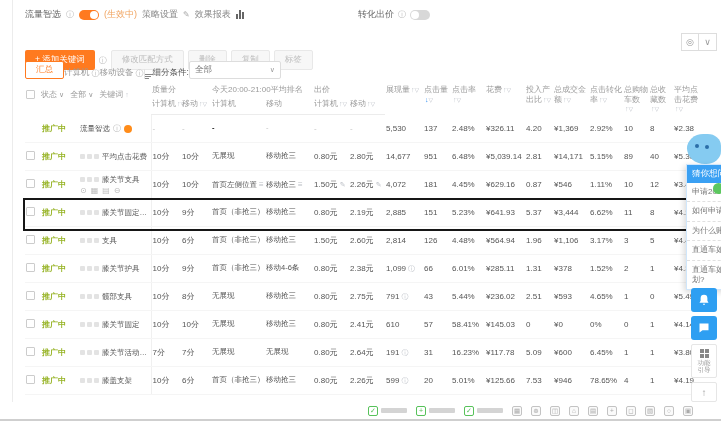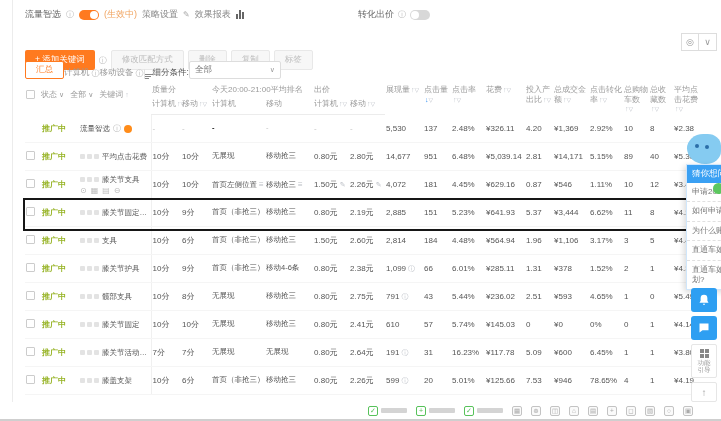--- a/index.html
+++ b/index.html
@@ -360,21 +360,21 @@
                 <span class="kw-name">支具</span>
               </div>
             </td>
             <td class="">10分</td>
             <td class="">6分</td>
             <td class="c-rank">首页（非抢三）</td>
             <td class="c-rank">移动抢三</td>
             <td class="">1.50元</td>
             <td class="">2.60元</td>
             <td>2,814</td>
-            <td>184</td>
+            <td>126</td>
             <td>4.48%</td>
             <td>¥564.94</td>
             <td>1.96</td>
             <td>¥1,106</td>
             <td>3.17%</td>
             <td>3</td>
             <td>5</td>
             <td>¥4.48</td>
           </tr>
           <tr class="drow">
@@ -451,21 +451,21 @@
               </div>
             </td>
             <td class="">10分</td>
             <td class="">10分</td>
             <td class="c-rank">无展现</td>
             <td class="c-rank">移动抢三</td>
             <td class="">0.80元</td>
             <td class="">2.41元</td>
             <td>610</td>
             <td>57</td>
-            <td>5.74%</td>
+            <td>58.41%</td>
             <td>¥145.03</td>
             <td>0</td>
             <td>¥0</td>
             <td>0%</td>
             <td>0</td>
             <td>1</td>
             <td>¥4.14</td>
           </tr>
           <tr class="drow">
             <td class="c-cb"><span class="cb"></span></td>

